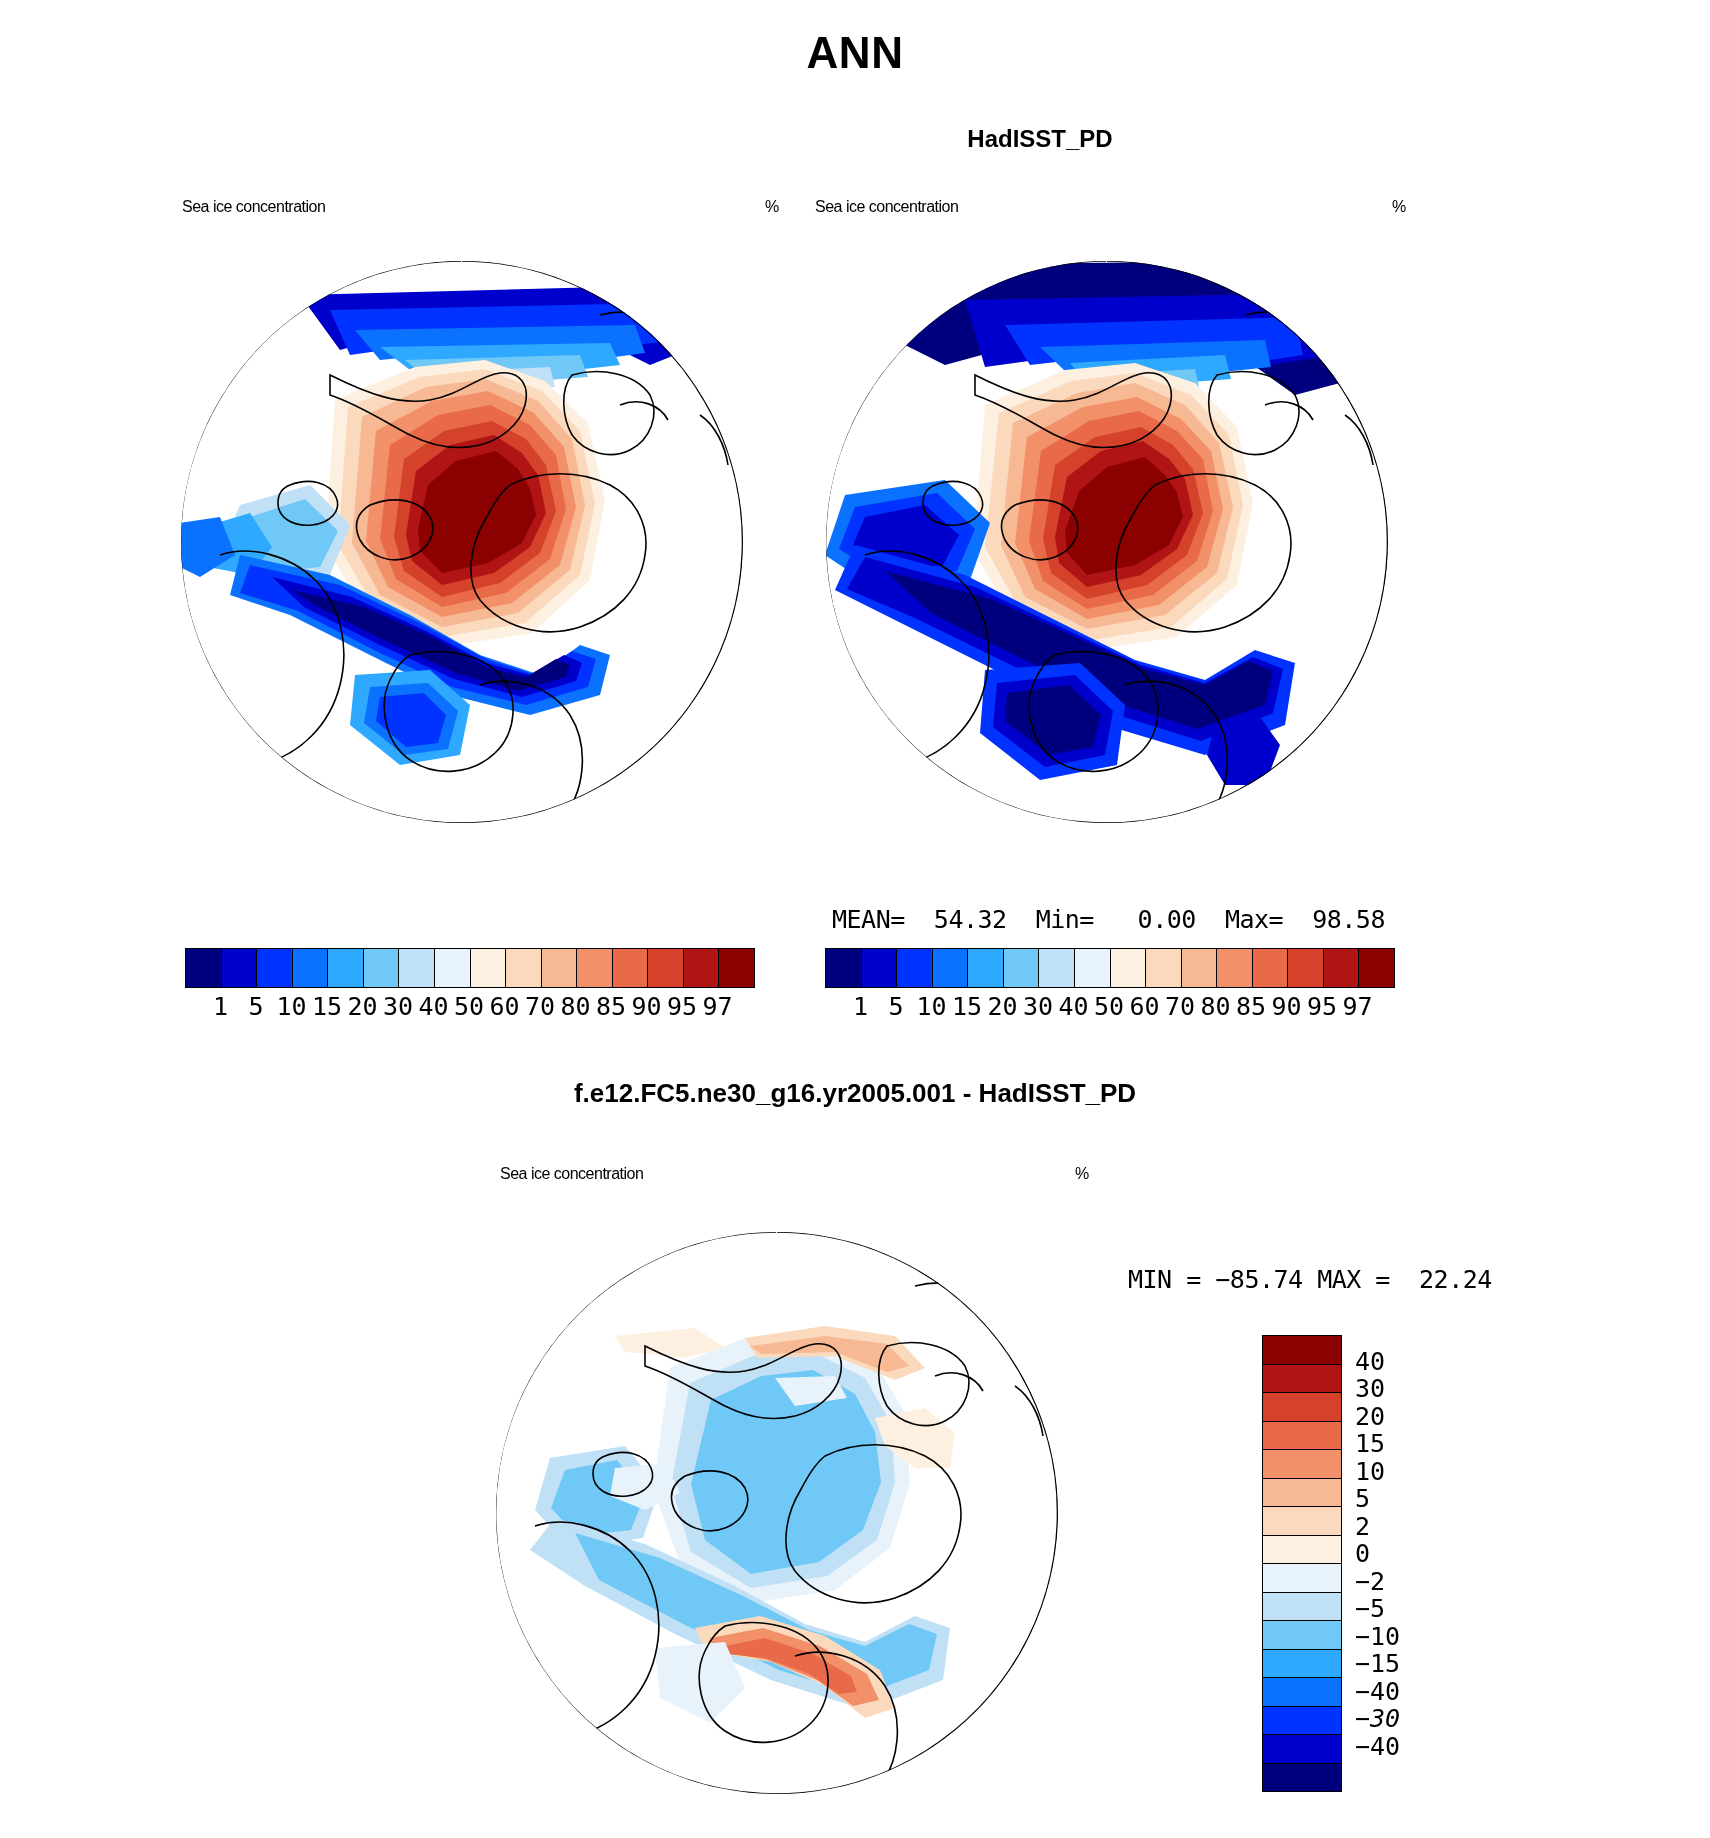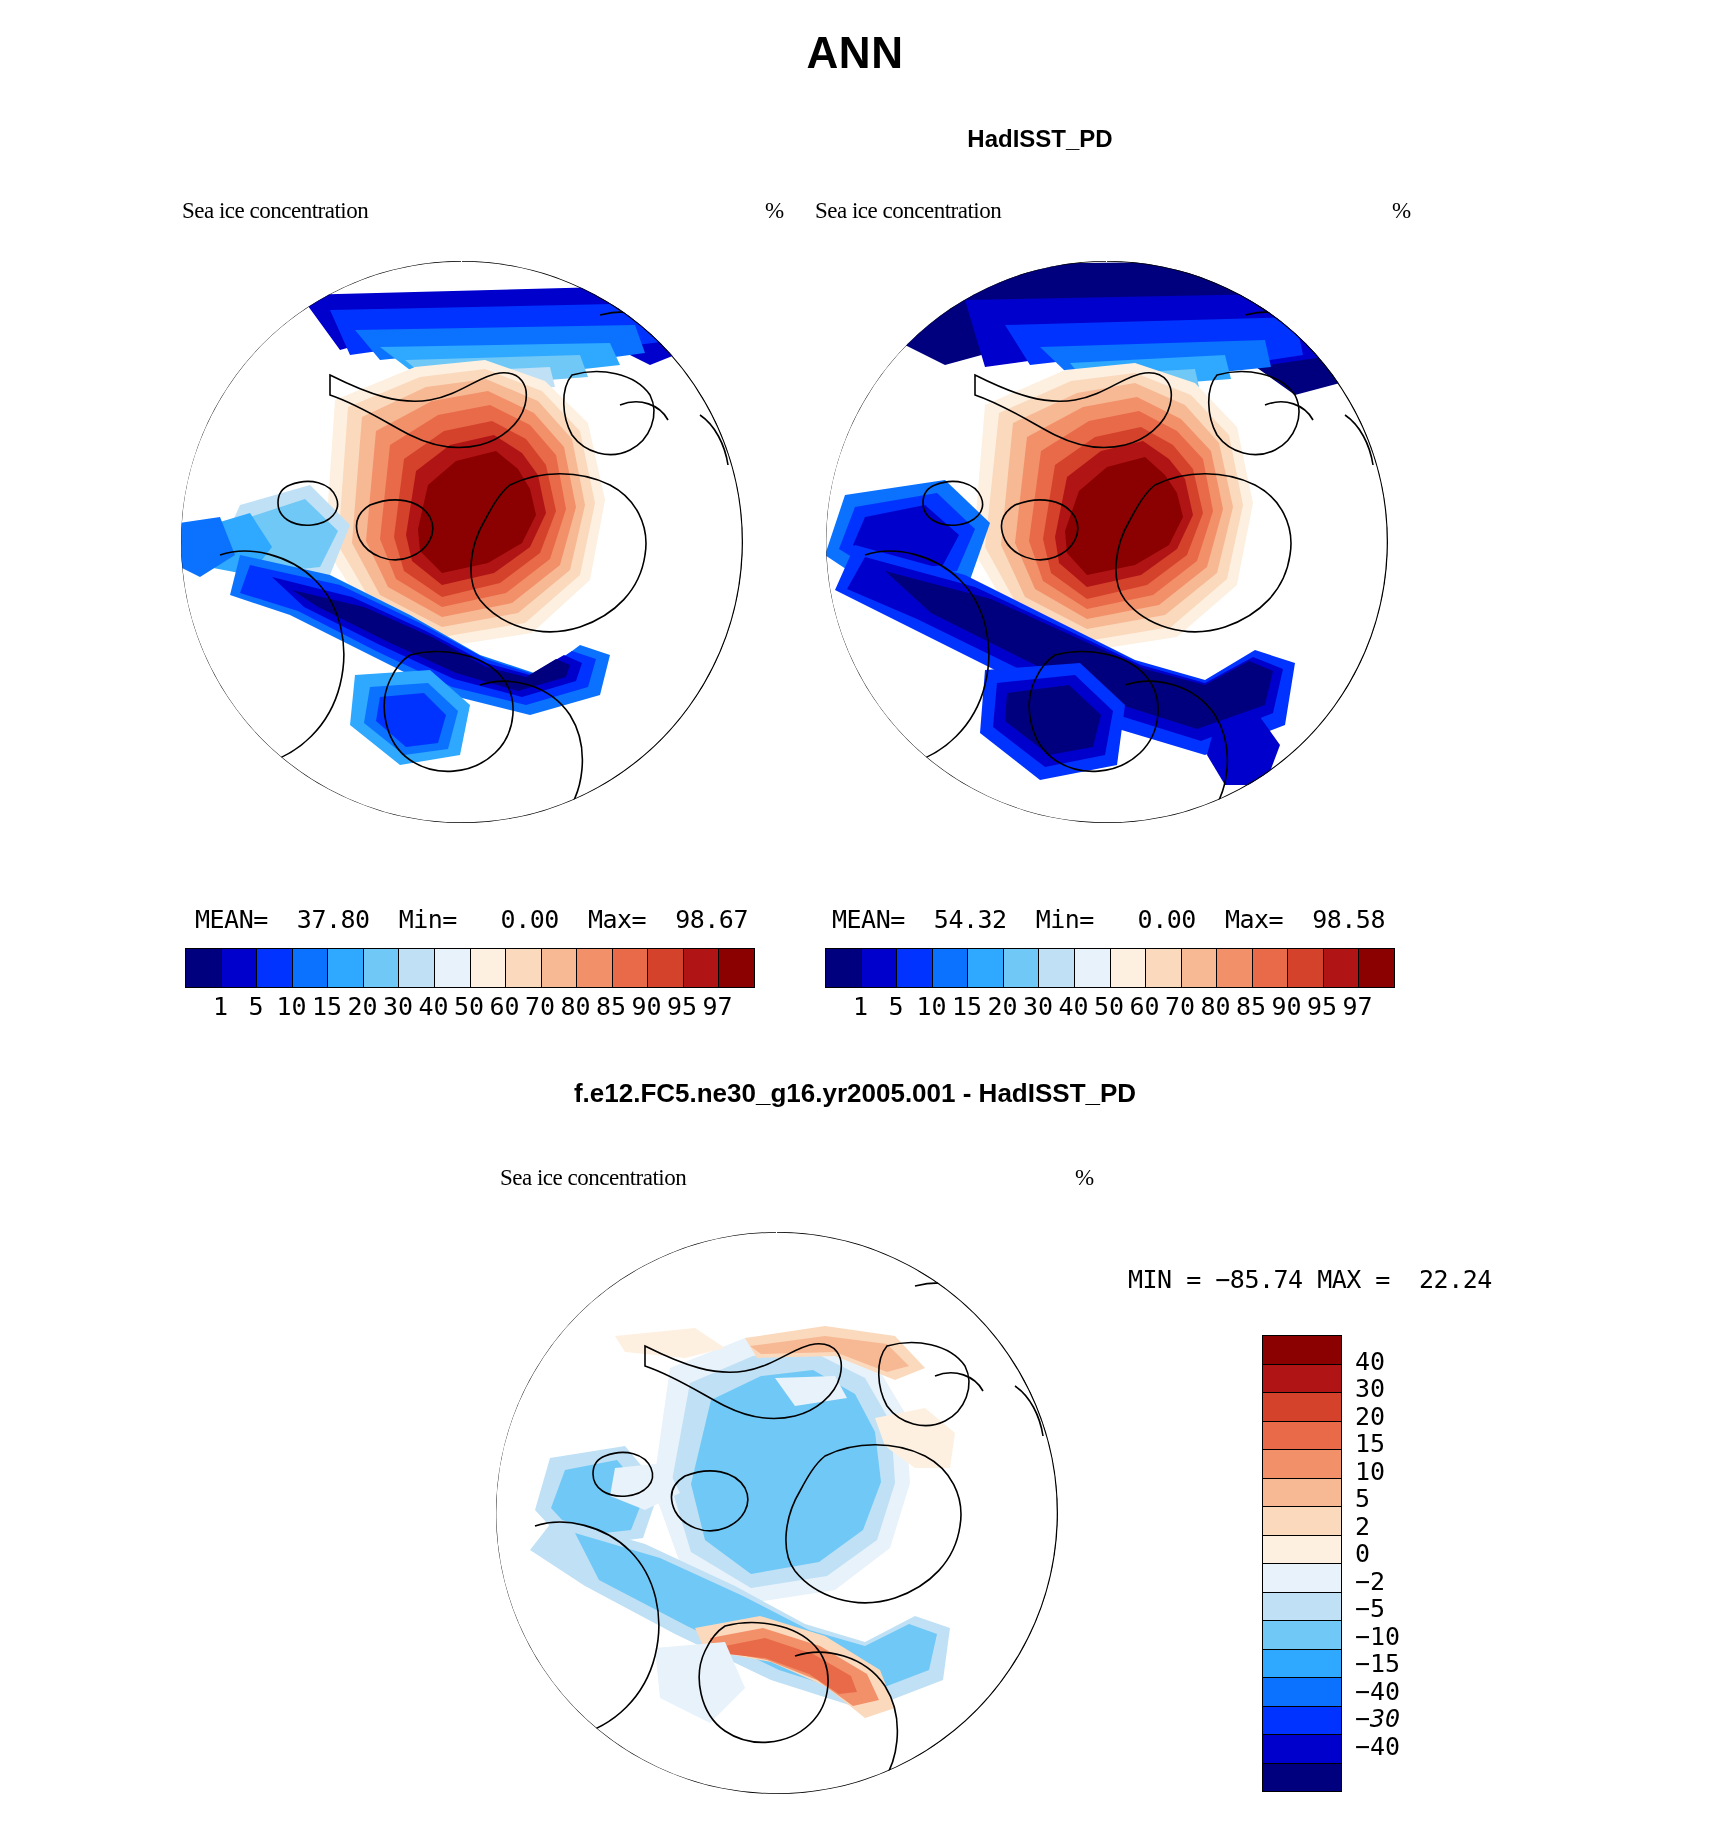--- a/index.html
+++ b/index.html
@@ -3,21 +3,21 @@
 <meta charset="utf-8">
 <style>
   html,body{margin:0;padding:0;background:#ffffff;}
   body{width:1710px;height:1838px;font-family:"DejaVu Sans",sans-serif;color:#000;position:relative;overflow:hidden;}
   .page{position:relative;width:1710px;height:1838px;}
   .main-title{position:absolute;left:0;right:0;top:28px;text-align:center;font-weight:bold;font-size:44px;letter-spacing:0.5px;font-family:"Liberation Sans",sans-serif;}
   .panel-title{position:absolute;font-weight:bold;font-size:24px;font-family:"Liberation Sans",sans-serif;text-align:center;}
   .pt-left{left:110px;top:113px;width:690px;}
   .pt-right{left:760px;top:125px;width:560px;}
   .diff-title{position:absolute;left:0;right:0;top:1078px;text-align:center;font-weight:bold;font-size:26px;font-family:"Liberation Sans",sans-serif;}
-  .varline{position:absolute;font-size:23px;font-family:Liberation Serif, serif;letter-spacing:-0.5px;}
+  .varline{position:absolute;font-size:16px;font-family:Liberation Sans, sans-serif;letter-spacing:-0.5px;}
   .varname{position:absolute;}
   .varunit{position:absolute;}
   .statline{position:absolute;font-size:25px;font-family:"DejaVu Sans Mono",monospace;white-space:pre;letter-spacing:-0.5px;}
   .map-wrap{position:absolute;}
   .cbar{position:absolute;display:flex;border:1px solid #000;box-sizing:content-box;}
   .cbar .cell{height:38px;border-right:1px solid #000;}
   .cbar .cell:last-child{border-right:none;}
   .cblabels{position:absolute;font-size:25px;font-family:"DejaVu Sans Mono",monospace;display:flex;}
   .cblabels span{text-align:center;display:inline-block;}
   .vcbar{position:absolute;border:1px solid #000;}
@@ -91,21 +91,20 @@
         <path d="M40,300 C70,290 110,300 135,325 C160,350 170,390 160,430 C150,470 120,500 80,510 C40,520 5,505 0,480"></path>
         <path d="M230,400 C260,392 300,398 320,420 C340,442 336,478 315,498 C292,520 255,522 230,505 C205,488 198,450 210,425 C216,412 222,405 230,400 Z"></path>
         <path d="M300,430 C330,420 370,430 390,460 C410,492 405,540 380,565 C360,585 325,590 300,575"></path>
         <path d="M420,60 C450,52 490,60 510,80"></path>
         <path d="M520,160 C535,170 545,190 548,210"></path>
         <path d="M440,150 C460,142 480,150 488,165"></path>
       </g>
     </svg>
   </div>
 
-  <div class="statline" style="left:195px;top:905px;">MEAN=  37.80  Min=   0.00  Max=  98.67</div>
 
   <div class="cbar" id="cbarL" style="left: 185px; top: 948px; width: 568px;">
       <div class="cell" style="background: rgb(0, 0, 127); width: 35.5px;"></div>
       <div class="cell" style="background: rgb(0, 0, 205); width: 35.5px;"></div>
       <div class="cell" style="background: rgb(0, 51, 255); width: 35.5px;"></div>
       <div class="cell" style="background: rgb(10, 114, 255); width: 35.5px;"></div>
       <div class="cell" style="background: rgb(47, 168, 255); width: 35.5px;"></div>
       <div class="cell" style="background: rgb(111, 200, 245); width: 35.5px;"></div>
       <div class="cell" style="background: rgb(191, 224, 245); width: 35.5px;"></div>
       <div class="cell" style="background: rgb(232, 242, 250); width: 35.5px;"></div>

